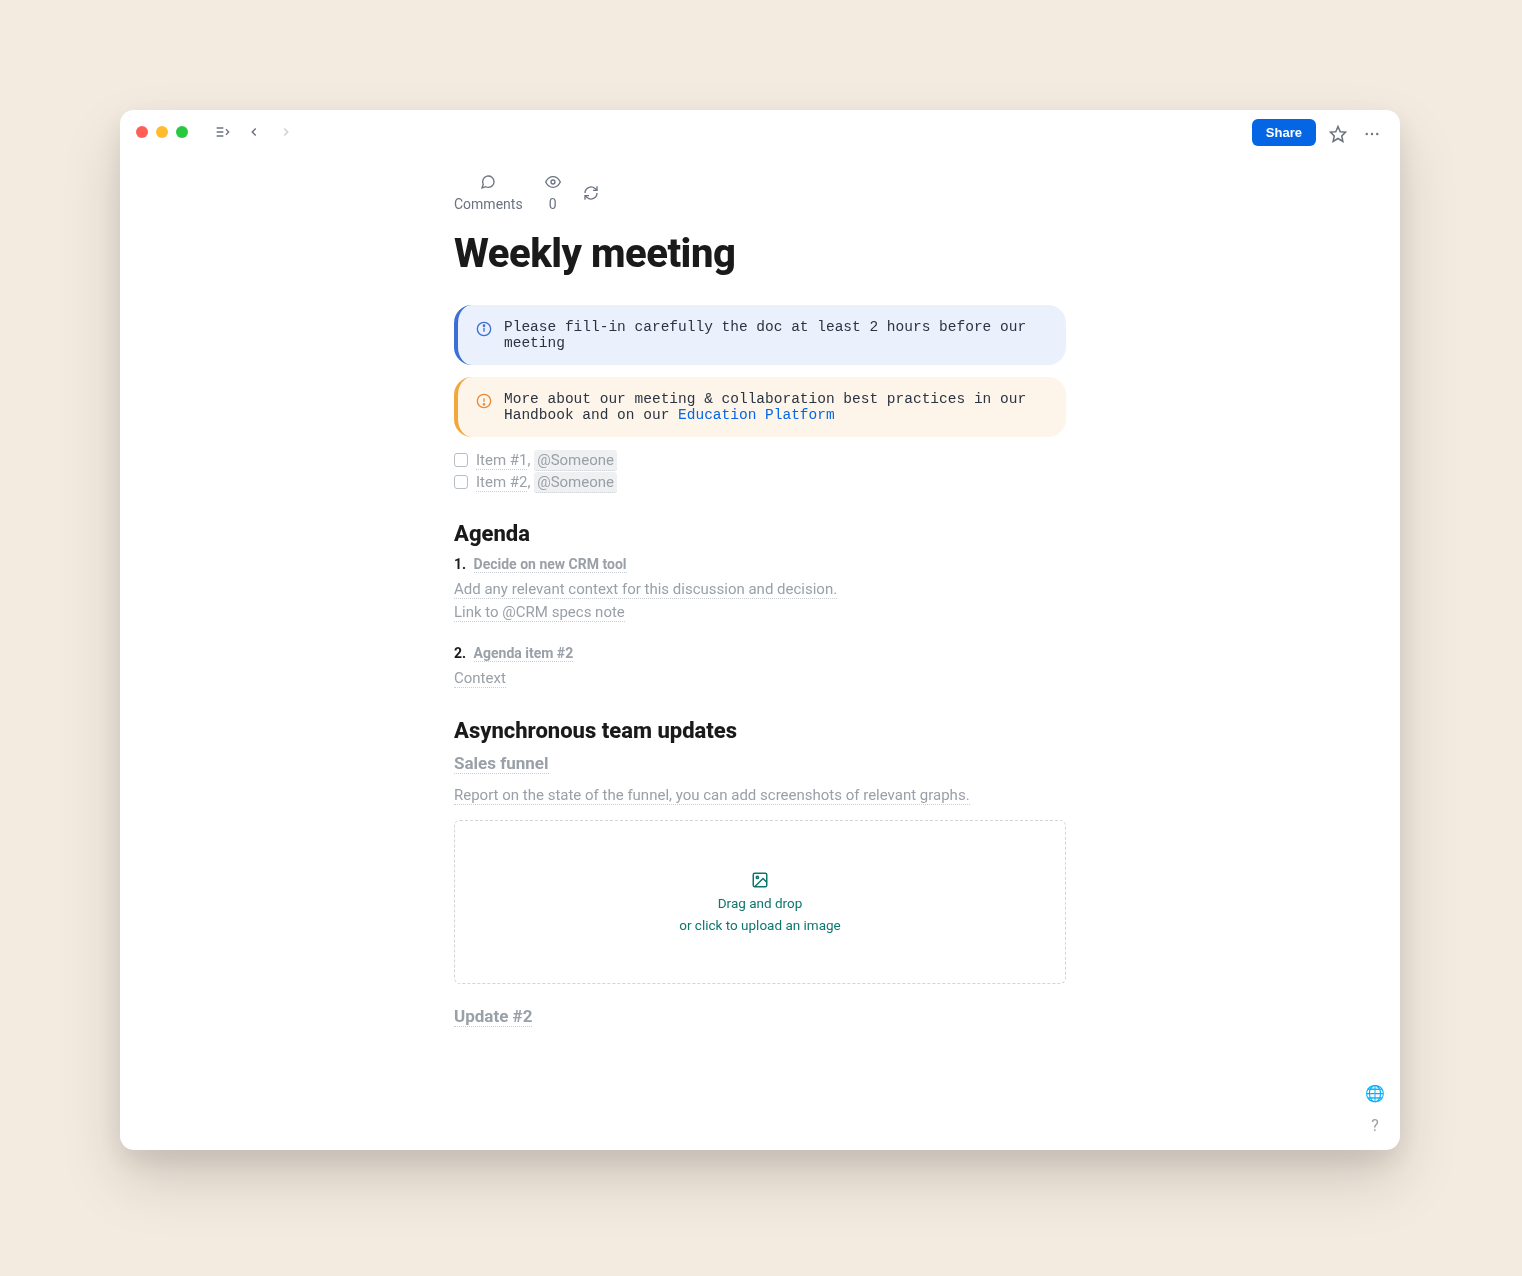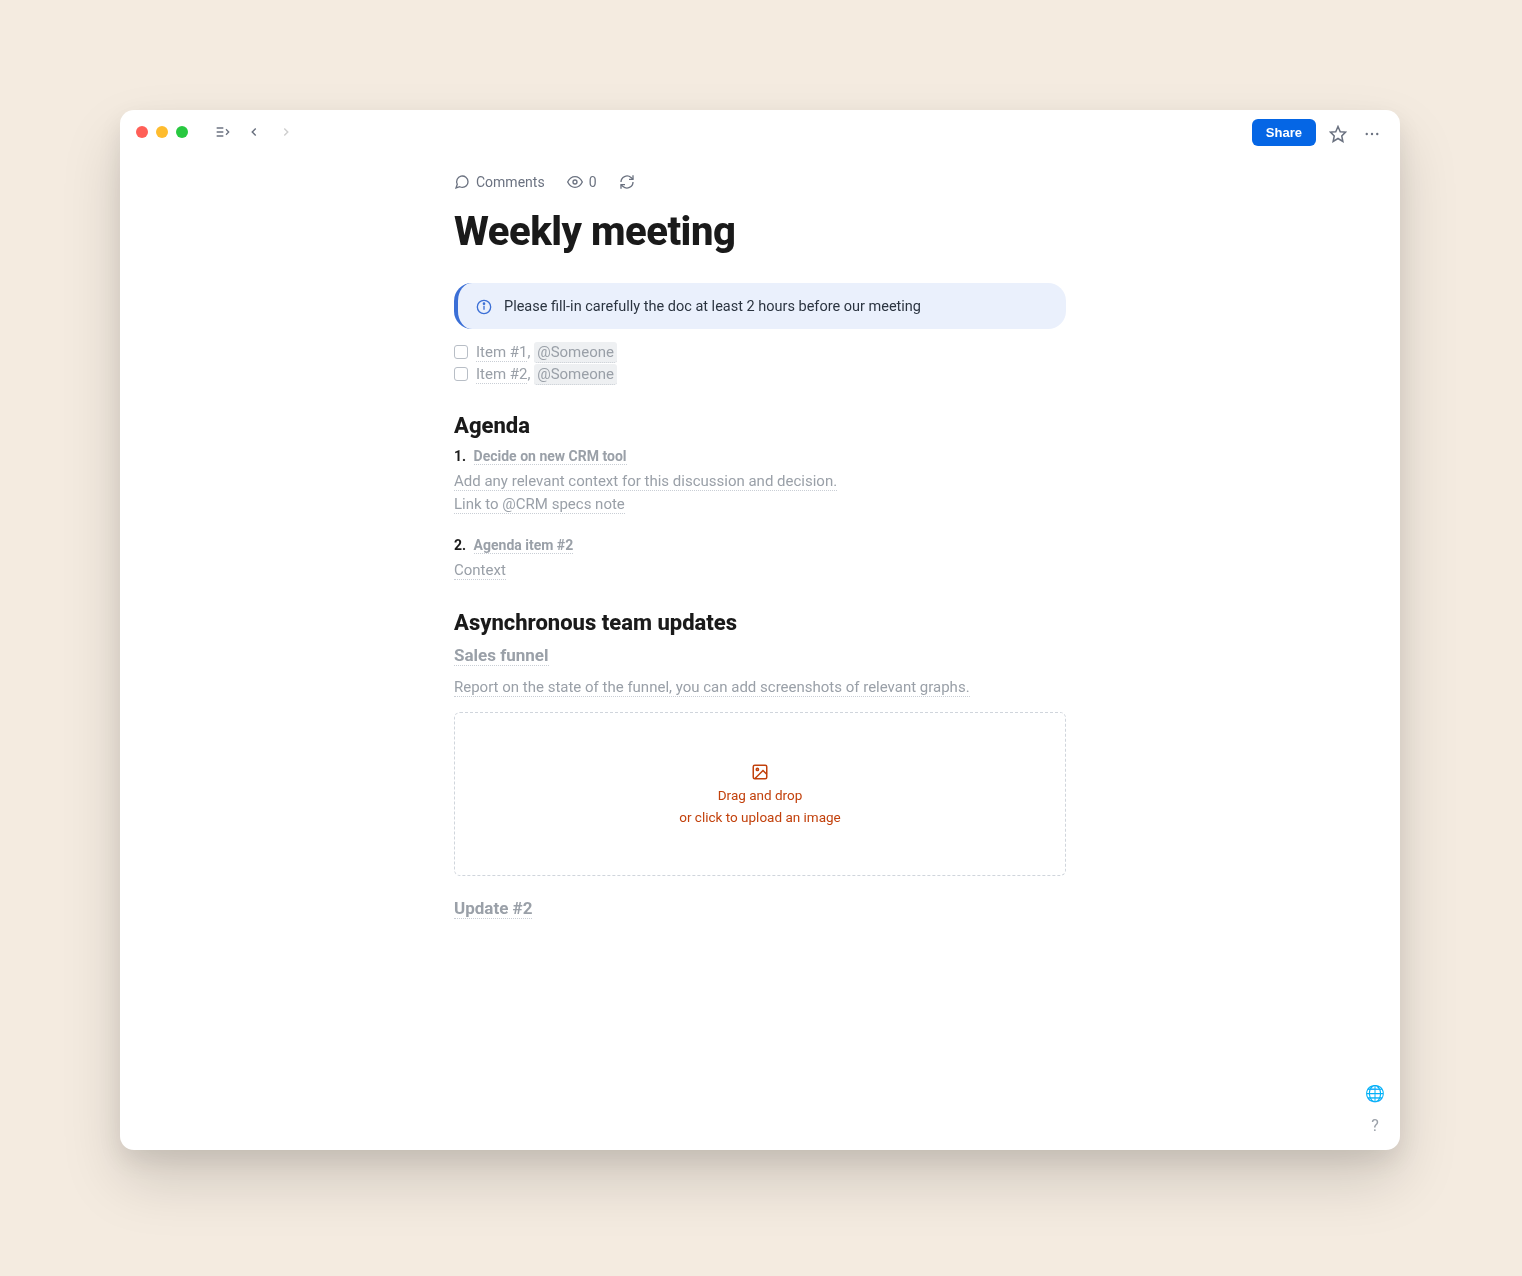--- a/index.html
+++ b/index.html
@@ -58,36 +58,37 @@
 .inner {
   width: 612px;
   margin: 0 auto;
   padding-bottom: 60px;
 }
 .meta {
   display: flex; align-items: center; gap: 22px;
   color: #6b7280; font-size: 14px;
   margin-bottom: 18px;
 }
-.meta-item { display: flex; align-items: center; gap: 6px; cursor: pointer; }
+.meta-item { display: flex; align-items: center; gap: 6px; cursor: pointer; flex-direction: column; }
 h1.page-title {
   font-size: 40px;
   font-weight: 800;
   color: #1a1a1a;
   margin-bottom: 28px;
   letter-spacing: -0.5px;
 }
 .callout {
   border-radius: 18px;
   padding: 14px 18px;
   margin-bottom: 12px;
   display: flex;
   gap: 12px;
-  align-items: flex-end;
+  align-items: flex-start;
   font-size: 14.5px;
+  font-family: Liberation Mono, monospace;
 }
 .callout.blue {
   background: #eaf0fc;
   border-left: 4px solid #3b6fd6;
   color: #2b3440;
 }
 .callout.orange {
   background: #fdf4ea;
   border-left: 4px solid #f2a73b;
   color: #2b3440;
@@ -137,21 +138,21 @@
   margin-bottom: 6px;
 }
 .dropzone {
   border: 1px dashed #d0d5dc;
   border-radius: 6px;
   height: 164px;
   display: flex;
   flex-direction: column;
   align-items: center;
   justify-content: center;
-  color: #c2410c;
+  color: #0f766e;
   font-size: 13.5px;
   gap: 6px;
   margin-top: 14px;
   cursor: pointer;
 }
 .float-icons {
   position: absolute;
   right: 14px;
   bottom: 14px;
   display: flex;
@@ -248,20 +249,32 @@
         <span class="ico">
           <svg width="16" height="16" viewBox="0 0 24 24" fill="none" stroke="#3b6fd6" stroke-width="2">
               <circle cx="12" cy="12" r="10"></circle>
               <line x1="12" y1="10" x2="12" y2="16"></line>
               <circle cx="12" cy="7" r="1" fill="#3b6fd6"></circle>
             </svg>
         </span>
         <span>Please fill-in carefully the doc at least 2 hours before our meeting</span>
       </div>
 
+      <div class="callout orange">
+        <span class="ico">
+          <svg width="16" height="16" viewBox="0 0 24 24" fill="none" stroke="#e8893a" stroke-width="2">
+              <circle cx="12" cy="12" r="10"></circle>
+              <line x1="12" y1="8" x2="12" y2="13"></line>
+              <circle cx="12" cy="17" r="1" fill="#e8893a"></circle>
+            </svg>
+        </span>
+        <span>
+          <span>More about our meeting &amp; collaboration best practices in our Handbook and on our </span><a href="#">Education Platform</a>
+        </span>
+      </div>
 
       <ul class="todo-list">
         <li class="todo-item">
           <span class="checkbox"></span>
           <span><span class="ghost">Item #1</span>, <span class="mention">@Someone</span></span>
         </li>
         <li class="todo-item">
           <span class="checkbox"></span>
           <span><span class="ghost">Item #2</span>, <span class="mention">@Someone</span></span>
         </li>

